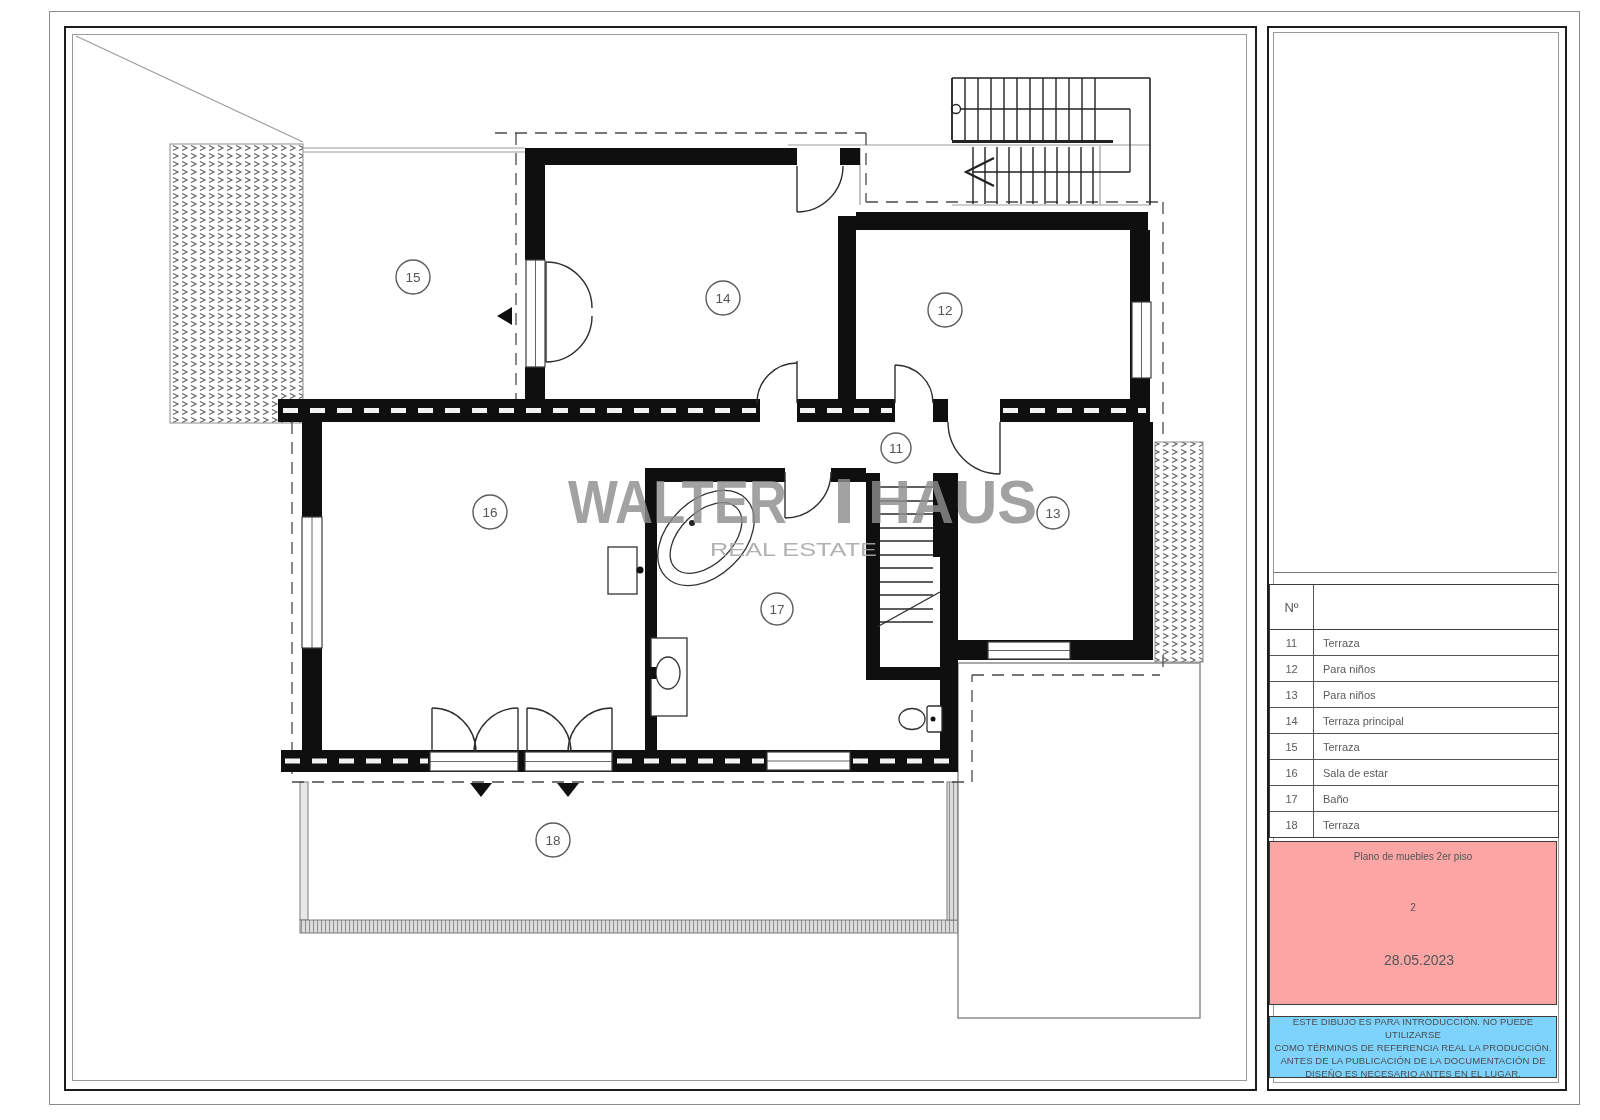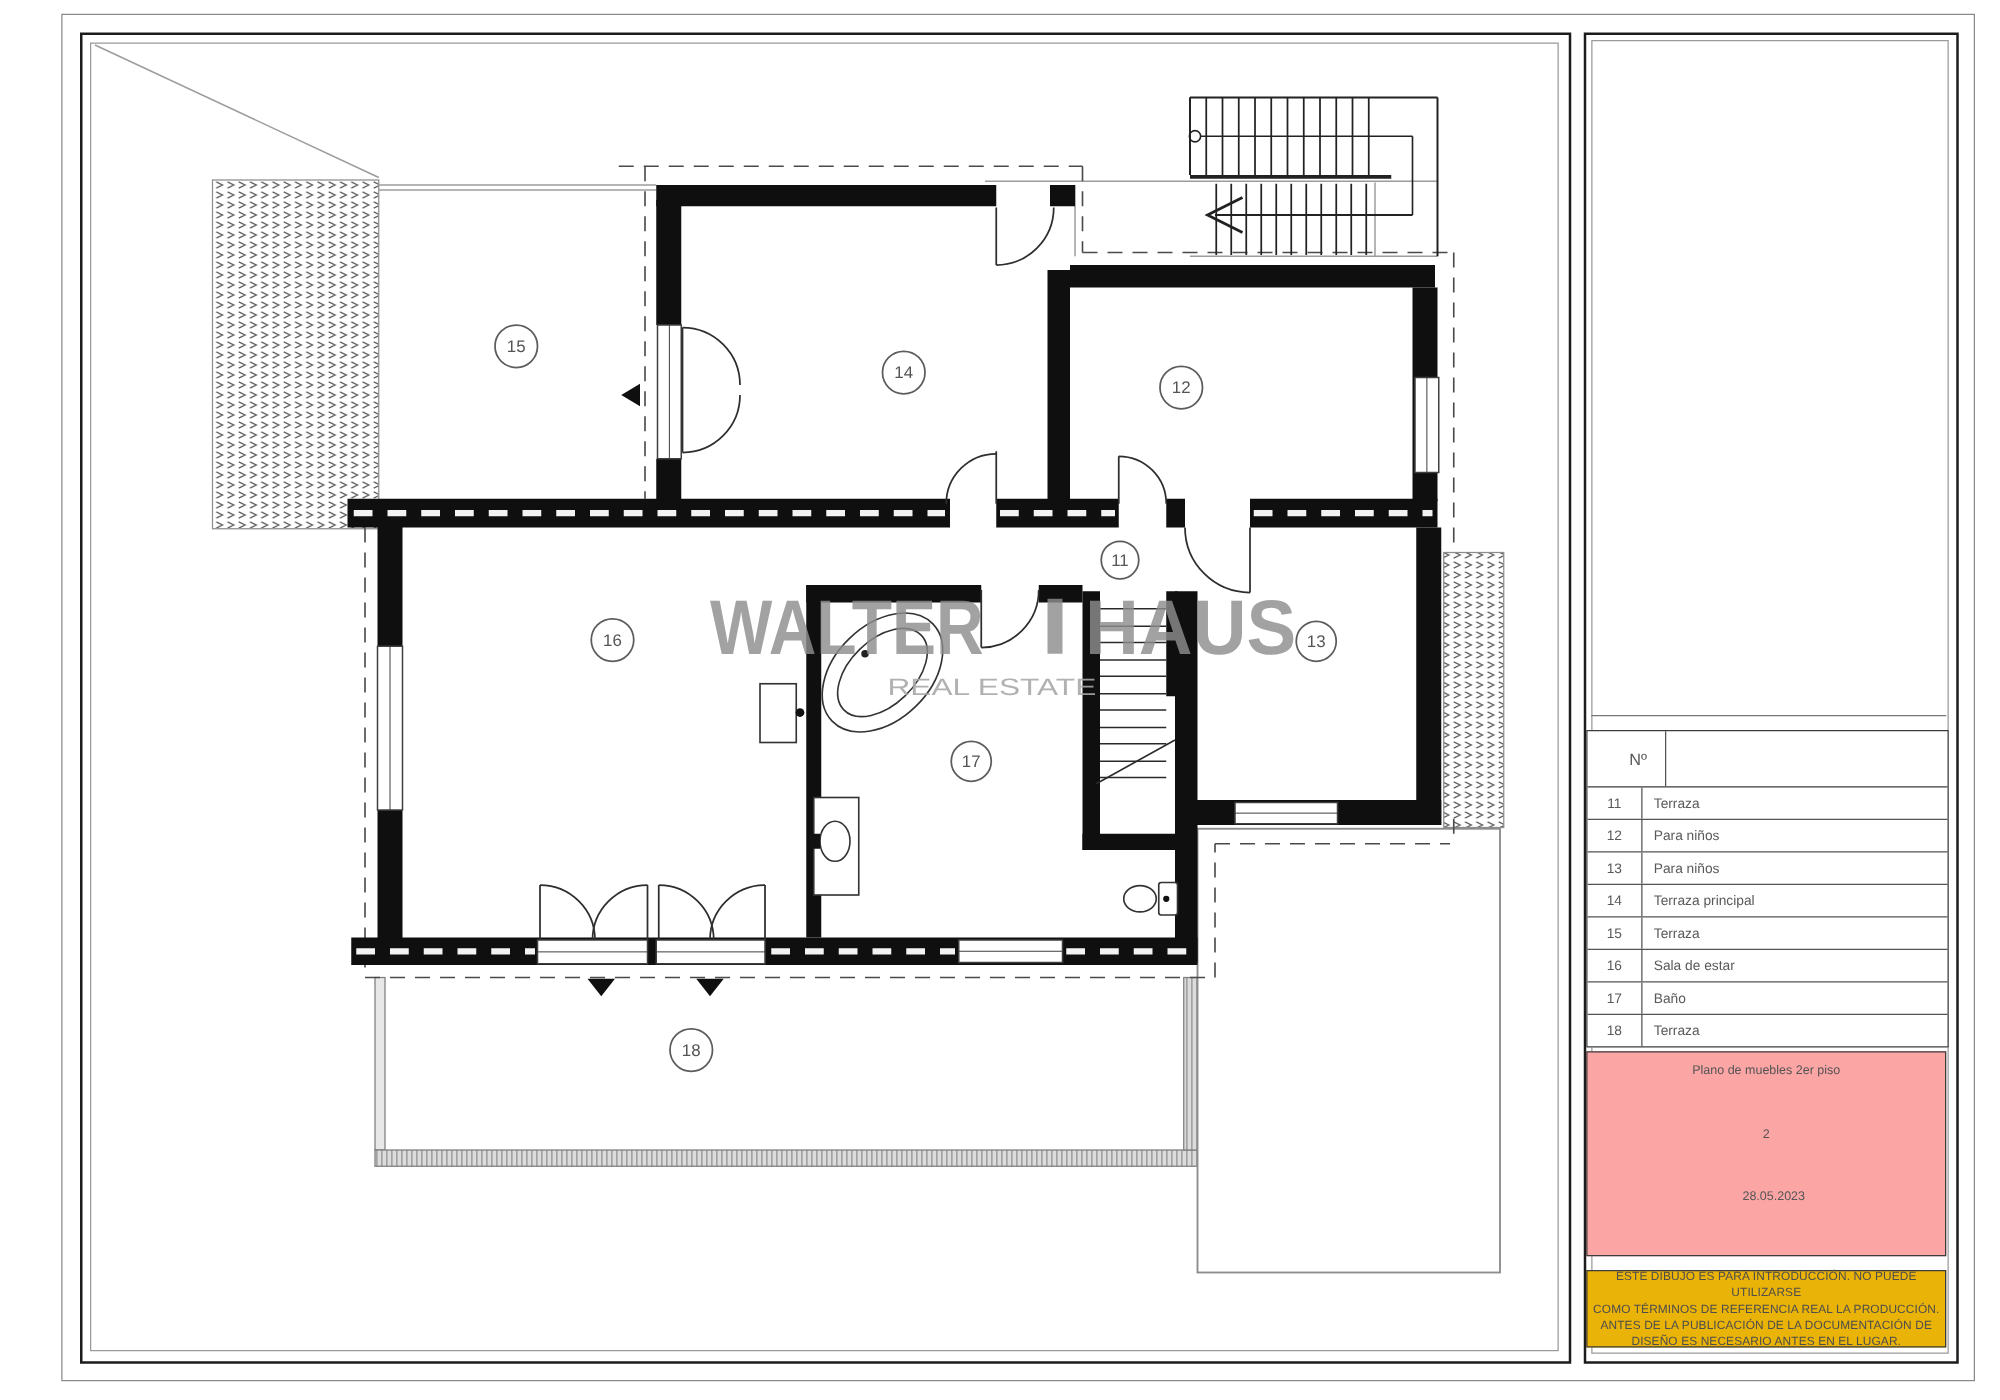--- a/index.html
+++ b/index.html
@@ -8,35 +8,35 @@
   .abs{position:absolute;}
   
   .page-border{left:49px;top:11px;width:1529px;height:1092px;border:1px solid #8a8a8a;}
   .sheet{left:64px;top:26px;width:1189px;height:1061px;border:2px solid #1c1c1c;}
   .sheet-inner{left:72px;top:34px;width:1173px;height:1045px;border:1px solid #9a9a9a;}
   .panel{left:1267px;top:26px;width:296px;height:1061px;border:2px solid #1c1c1c;background:#fff;}
   .panel-inner{left:1273px;top:32px;width:284px;height:1049px;border:1px solid #9a9a9a;}
   .panel-divider{left:1273px;top:572px;width:284px;height:0;border-top:1px solid #777;}
   
   .legend{left:1269px;top:584px;width:288px;border:1.5px solid #3c3c3c;background:#fff;}
-  .legend .hdr{display:flex;height:44px;border-bottom:1.5px solid #3c3c3c;padding-left:19px;}
+  .legend .hdr{display:flex;height:44px;border-bottom:1.5px solid #3c3c3c;}
   .legend .row{display:flex;height:25px;border-bottom:1px solid #555;}
   .legend .row:last-child{border-bottom:none;}
   .legend .c-no{width:43px;border-right:1px solid #555;display:flex;align-items:center;justify-content:center;}
   .legend .c-name{flex:1;display:flex;align-items:center;padding-left:9px;}
   .legend .hdr .c-no,.legend .hdr .c-name{font-size:13px;color:#555;}
   .legend .hdr .c-name{justify-content:center;padding-left:0;}
   .legend .row{font-size:11px;color:#5a5a5a;}
   
   .tblock{left:1269px;top:841px;width:286px;height:162px;border:1.5px solid #3c3c3c;background:#fca5a5;}
   .tblock .t1{position:absolute;top:9px;left:0;right:0;text-align:center;font-size:10px;color:#555;}
   .tblock .t2{position:absolute;top:60px;left:0;right:0;text-align:center;font-size:10px;color:#555;}
-  .tblock .t3{position:absolute;top:110px;left:0;right:0;text-align:center;font-size:10px;color:#555;margin-left:12px;}
+  .tblock .t3{position:absolute;top:110px;left:0;right:0;text-align:center;font-size:14px;color:#555;margin-left:12px;}
   
-  .disc{left:1269px;top:1016px;width:286px;height:60px;border:1.5px solid #3c3c3c;background:#eab308;
+  .disc{left:1269px;top:1016px;width:286px;height:60px;border:1.5px solid #3c3c3c;background:#7dd3fc;
         display:flex;flex-direction:column;justify-content:center;text-align:center;
         font-size:9.5px;line-height:13px;color:#4d4d4d;letter-spacing:.1px;}
   svg{position:absolute;left:0;top:0;}
 </style>
 </head>
 <body>
 
 <div class="abs page-border"></div>
 <div class="abs sheet"></div>
 <div class="abs sheet-inner"></div>

